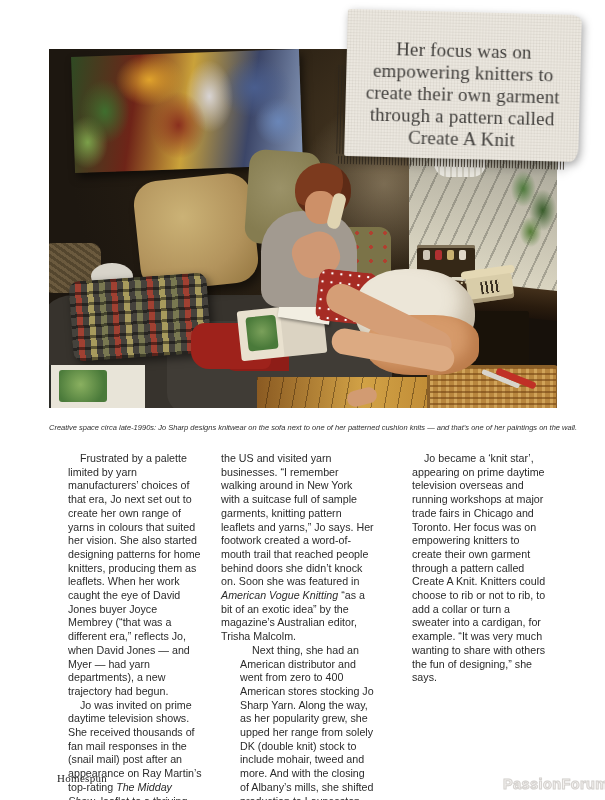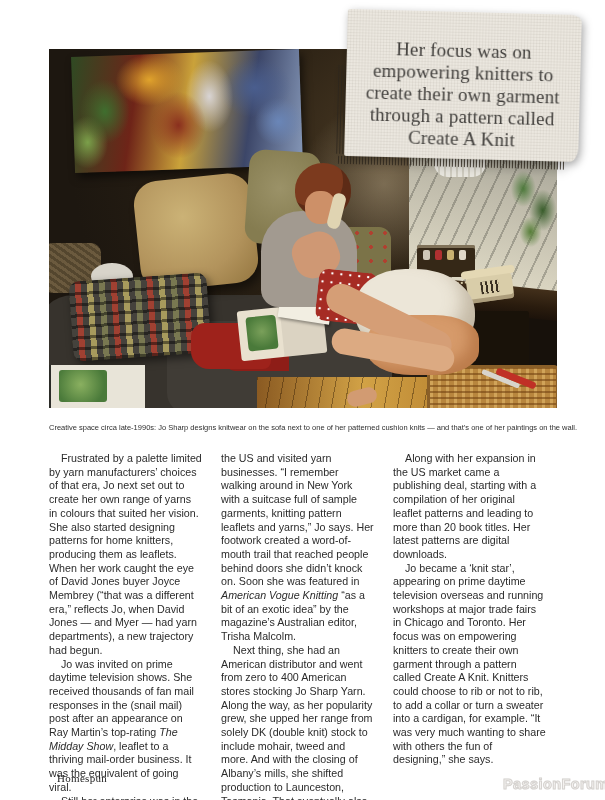--- a/index.html
+++ b/index.html
@@ -120,27 +120,27 @@
   .patch::before { content:""; position:absolute; left:-8px; top:38%; bottom:2px; width:8px;
     background: repeating-linear-gradient(90deg, rgba(45,38,28,0.85) 0 1px, rgba(0,0,0,0) 1px 3px); }
   .patch::after { content:""; position:absolute; left:-6px; right:12px; bottom:-8px; height:8px;
     background: repeating-linear-gradient(90deg, rgba(45,38,28,0.85) 0 1px, rgba(0,0,0,0) 1px 3px); }
   .quote-text { padding-top:28px; text-align:center;
     font-family:"Liberation Serif", serif; font-size:19px; line-height:22px;
     color:#413f3c; letter-spacing:0.2px; }
 
   
   .caption { position:absolute; left:49px; top:423px; width:508px; white-space:nowrap;
-    font-size:7.5px; color:#2f2f2f; }
+    font-size:7.5px; font-style:italic; color:#2f2f2f; }
 
   
   .article { position:absolute; left:49px; top:452px; width:498px; display:flex; gap:19px; }
   .col { width:153px; }
   .para { margin:0; font-size:10.7px; line-height:13.7px; color:#2b2b2b; }
-  .para.indent { text-indent:12px; }
+  .para.indent { text-indent:12px;margin-left:19px; }
   .it { font-style:italic;text-align:right; }
 
   
   .folio { position:absolute; left:30px; top:819px; font-size:15px; font-weight:bold; color:#1d1d1d; }
   .mag { position:absolute; left:57px; top:772px; font-family:"Liberation Serif", serif; font-size:11px;
     color:#1d1d1d; letter-spacing:0.3px; }
 
   
   .watermark { position:absolute; left:503px; top:776px; font-size:14.5px; font-weight:bold;
     letter-spacing:0.4px; color:#f4f2f0; -webkit-text-stroke:1px #d5d2cf; text-shadow:0 0 1px #d5d2cf; }
@@ -219,21 +219,20 @@
     <div class="col">
         <p class="para indent"><span>Frustrated by a palette limited by yarn manufacturers’ choices of that era, Jo next set out to create her own range of yarns in colours that suited her vision. She also started designing patterns for home knitters, producing them as leaflets. When her work caught the eye of David Jones buyer Joyce Membrey (“that was a different era,” reflects Jo, when David Jones — and Myer — had yarn departments), a new trajectory had begun.</span></p>
         <p class="para indent"><span>Jo was invited on prime daytime television shows. She received thousands of fan mail responses in the (snail mail) post after an appearance on Ray Martin’s top-rating </span><span class="it">The Midday Show</span><span>, leaflet to a thriving mail-order business. It was the equivalent of going viral.</span></p>
         <p class="para indent"><span>Still her enterprise was in the kindling stage, so she took a flight to</span></p>
       </div>
     <div class="col">
         <p class="para"><span>the US and visited yarn businesses. “I remember walking around in New York with a suitcase full of sample garments, knitting pattern leaflets and yarns,” Jo says. Her footwork created a word-of-mouth trail that reached people behind doors she didn’t knock on. Soon she was featured in </span><span class="it">American Vogue Knitting</span><span> “as a bit of an exotic idea” by the magazine’s Australian editor, Trisha Malcolm.</span></p>
         <p class="para indent"><span>Next thing, she had an American distributor and went from zero to 400 American stores stocking Jo Sharp Yarn. Along the way, as her popularity grew, she upped her range from solely DK (double knit) stock to include mohair, tweed and more. And with the closing of Albany’s mills, she shifted production to Launceston, Tasmania. That eventually also shut down and she now manufactures in</span></p>
       </div>
     <div class="col">
-        <p class="para indent"><span>Along with her expansion in the US market came a publishing deal, starting with a compilation of her original leaflet patterns and leading to more than 20 book titles. Her latest patterns are digital downloads.</span></p>
         <p class="para indent"><span>Jo became a ‘knit star’, appearing on prime daytime television overseas and running workshops at major trade fairs in Chicago and Toronto. Her focus was on empowering knitters to create their own garment through a pattern called Create A Knit. Knitters could choose to rib or not to rib, to add a collar or turn a sweater into a cardigan, for example. “It was very much wanting to share with others the fun of designing,” she says.</span></p>
       </div>
   </div>
 
   <div class="folio">30</div>
   <div class="mag">Homespun</div>
 
   <div class="watermark">PassionForum.ru</div>
 
 </div>

